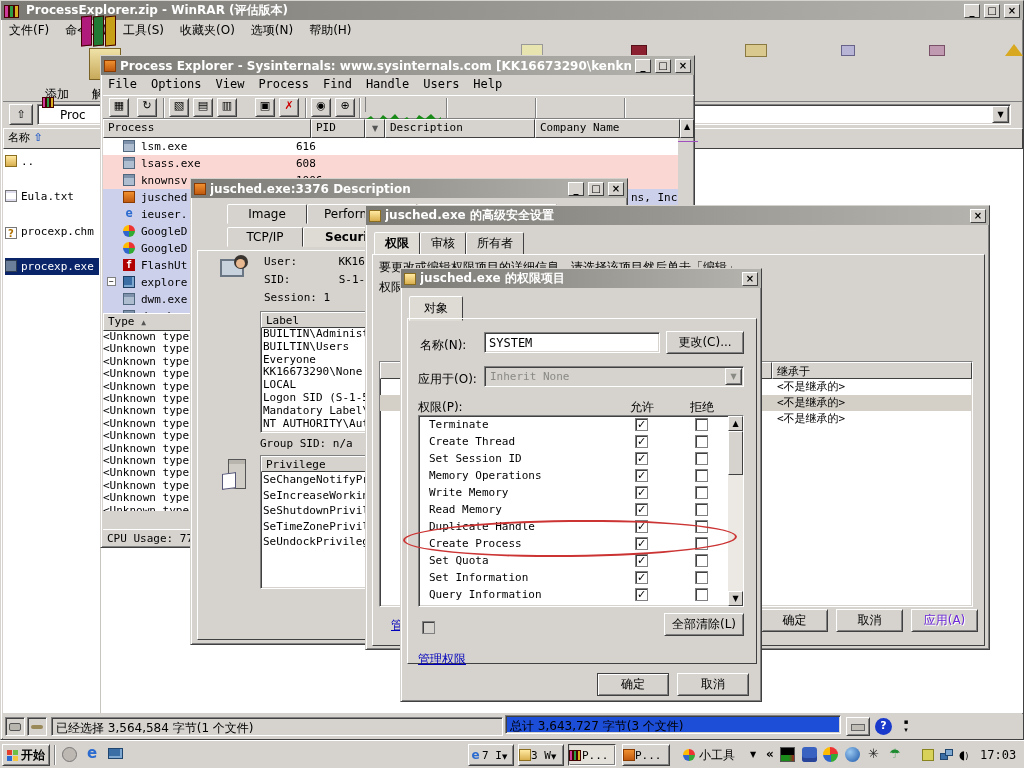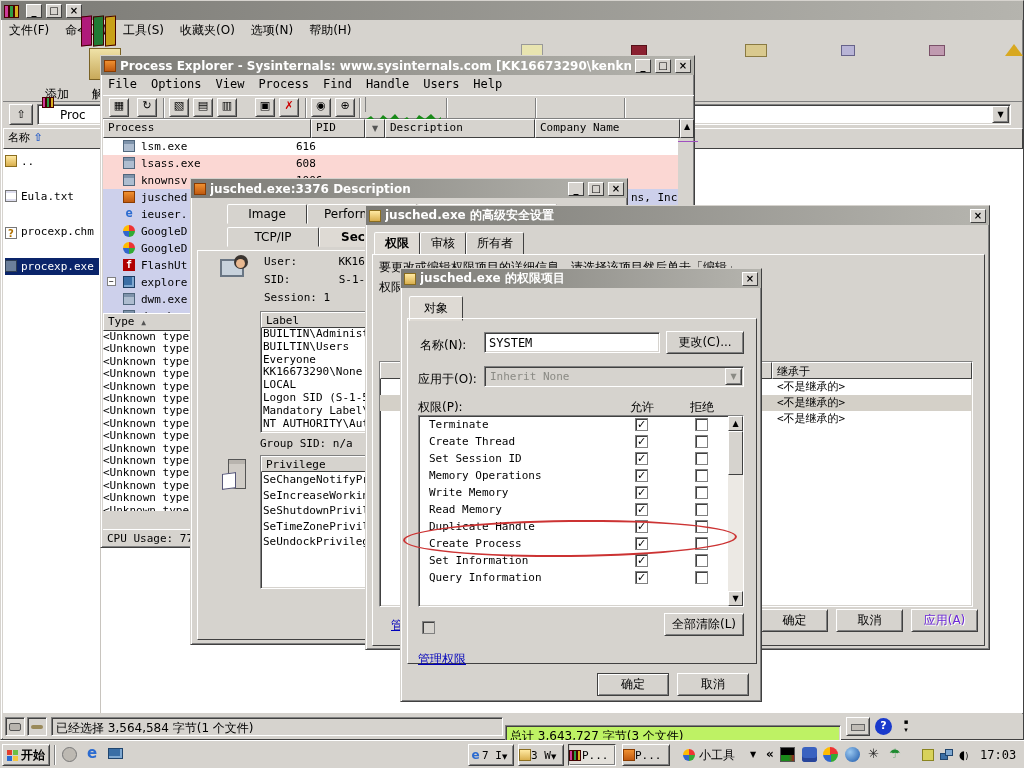--- a/index.html
+++ b/index.html
@@ -49,20 +49,21 @@
 </head>
 <body>
 
 <div class="win" style="left:0;top:0;width:1024px;height:740px">
   <div class="tb">
     <span class="books" style="width:18px;height:15px">
       <i style="left:0;background:#d03a9a;height:13px;width:5px"></i>
         <i style="left:5px;background:#2e9c44;height:13px;width:5px"></i>
         <i style="left:10px;background:#d8b020;height:13px;width:5px"></i>
     </span>
+    <span class="tbt">ProcessExplorer.zip - WinRAR (评估版本)</span>
     <span class="tbtn">_</span>
     <span class="tbtn">□</span>
     <span class="tbtn">×</span>
   </div>
   <div class="menu" style="height:20px;font-size:12px">
     <span>文件(F)</span>
     <span>命令(C)</span>
     <span>工具(S)</span>
     <span>收藏夹(O)</span>
     <span>选项(N)</span>
@@ -128,21 +129,21 @@
   <div class="abs" style="left:2px;top:713px;width:1020px;height:25px;background:#d6d3ce">
     <span class="abs sunk" style="left:2px;top:3px;width:20px;height:19px;background:#d6d3ce">
       <span class="abs" style="left:3px;top:5px;width:12px;height:8px;background:#b8b4ae;border:1px solid #555;border-radius:2px"></span>
     </span>
     <span class="abs sunk" style="left:24px;top:3px;width:20px;height:19px;background:#d6d3ce">
       <span class="abs" style="left:3px;top:7px;width:12px;height:4px;background:#9a8a5a;border-radius:2px"></span>
     </span>
     <span class="abs sunk" style="left:48px;top:3px;width:452px;height:19px;background:#d6d3ce;padding:2px 4px;font-size:12px;white-space:nowrap;overflow:hidden">
       <span>已经选择 3,564,584 字节(1 个文件)</span>
     </span>
-    <span class="abs sunk" style="left:502px;top:11px;width:336px;height:19px;background:#bef264;padding:2px 4px;font-size:12px;white-space:nowrap;overflow:hidden">
+    <span class="abs sunk" style="left:502px;top:1px;width:336px;height:19px;background:#1d4ed8;padding:2px 4px;font-size:12px;white-space:nowrap;overflow:hidden">
       <span>总计 3,643,727 字节(3 个文件)</span>
     </span>
     <span class="abs btn" style="left:843px;top:3px;width:24px;height:19px">
       <span class="abs" style="left:4px;top:6px;width:14px;height:7px;background:#c0bcb6;border:1px solid #666"></span>
     </span>
     <span class="abs" style="left:872px;top:4px;width:17px;height:17px;border-radius:50%;background:#1a3acc;color:#fff;text-align:center;line-height:16px;font-weight:bold">
       <span>?</span>
     </span>
     <span class="abs" style="left:897px;top:4px;width:12px;height:17px;font-size:7px;line-height:8px;text-align:center">▪<br>▾</span>
   </div>
@@ -293,21 +294,21 @@
     <span class="tbt">jusched.exe:3376 Description</span>
     <span class="tbtn">_</span>
     <span class="tbtn">□</span>
     <span class="tbtn">×</span>
   </div>
 
   <div class="abs" style="left:36px;top:25px;height:23px">
     <span class="tab" style="width:80px;text-align:center">Image</span><span class="tab" style="width:110px;text-align:center">Performance</span><span class="tab" style="width:140px">&nbsp;</span>
   </div>
   <div class="abs" style="left:36px;top:48px;height:24px">
-    <span class="tab" style="width:92px;text-align:center">TCP/IP</span><span class="tab" style="width:100px;text-align:center;background:#dedad4;font-weight:bold">Security</span><span class="tab" style="width:140px">&nbsp;</span>
+    <span class="tab" style="width:76px;text-align:center">TCP/IP</span><span class="tab" style="width:100px;text-align:center;background:#dedad4;font-weight:bold">Security</span><span class="tab" style="width:140px">&nbsp;</span>
   </div>
   <div class="abs" style="left:6px;top:71px;width:426px;height:390px;border:1px solid;border-color:#fff #404040 #404040 #fff">
 
     <span class="abs" style="left:22px;top:4px;width:32px;height:32px">
       <span class="abs" style="left:0;top:4px;width:24px;height:18px;background:#c8d2dc;border:2px solid #6a7684"></span>
       <span class="abs" style="left:14px;top:0;width:14px;height:14px;border-radius:50%;background:#3a3430"></span>
       <span class="abs" style="left:16px;top:4px;width:9px;height:9px;border-radius:50%;background:#e8b890"></span>
     </span>
     <div class="abs mono" style="left:66px;top:4px;white-space:nowrap">
       <span>User:</span>
@@ -451,20 +452,25 @@
           <span class="abs mono" style="left:10px;font-size:11px">Duplicate Handle</span>
           <span class="cb on abs" style="left:216px;top:2px"></span>
           <span class="cb abs" style="left:276px;top:2px"></span>
         </div>
           <div class="row17">
           <span class="abs mono" style="left:10px;font-size:11px">Create Process</span>
           <span class="cb on abs" style="left:216px;top:2px"></span>
           <span class="cb abs" style="left:276px;top:2px"></span>
         </div>
           <div class="row17">
+          <span class="abs mono" style="left:10px;font-size:11px">Set Quota</span>
+          <span class="cb on abs" style="left:216px;top:2px"></span>
+          <span class="cb abs" style="left:276px;top:2px"></span>
+        </div>
+          <div class="row17">
           <span class="abs mono" style="left:10px;font-size:11px">Set Information</span>
           <span class="cb on abs" style="left:216px;top:2px"></span>
           <span class="cb abs" style="left:276px;top:2px"></span>
         </div>
           <div class="row17">
           <span class="abs mono" style="left:10px;font-size:11px">Query Information</span>
           <span class="cb on abs" style="left:216px;top:2px"></span>
           <span class="cb abs" style="left:276px;top:2px"></span>
         </div>
         </div>

